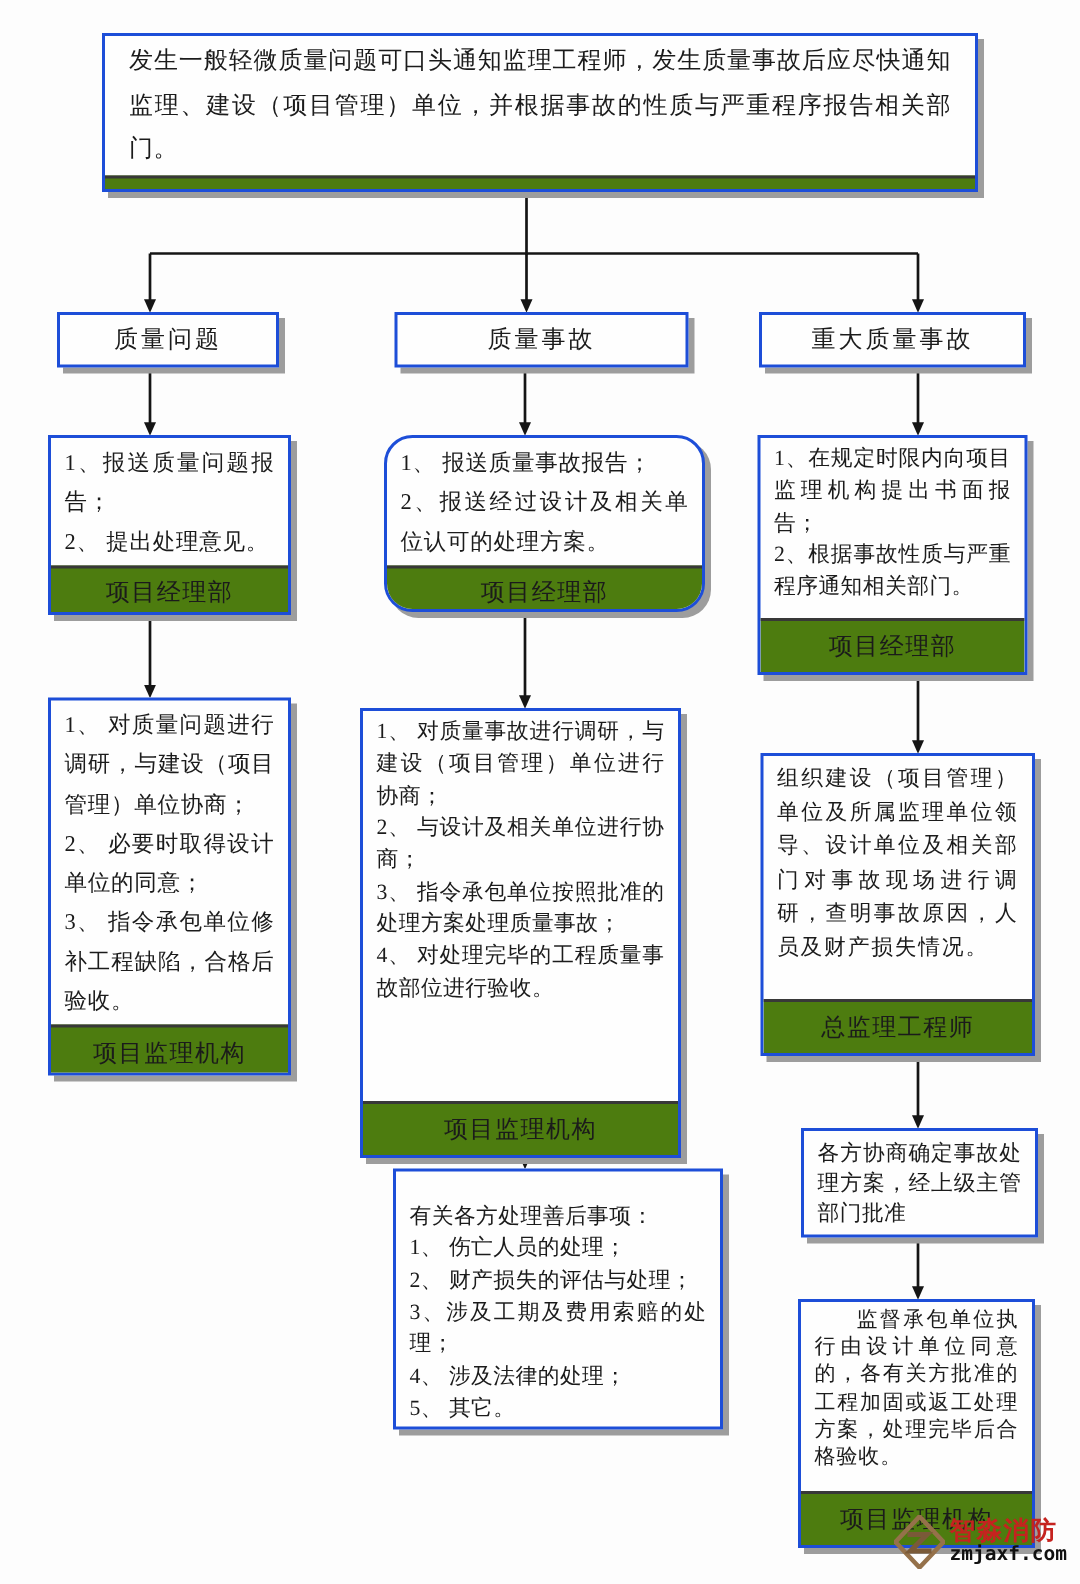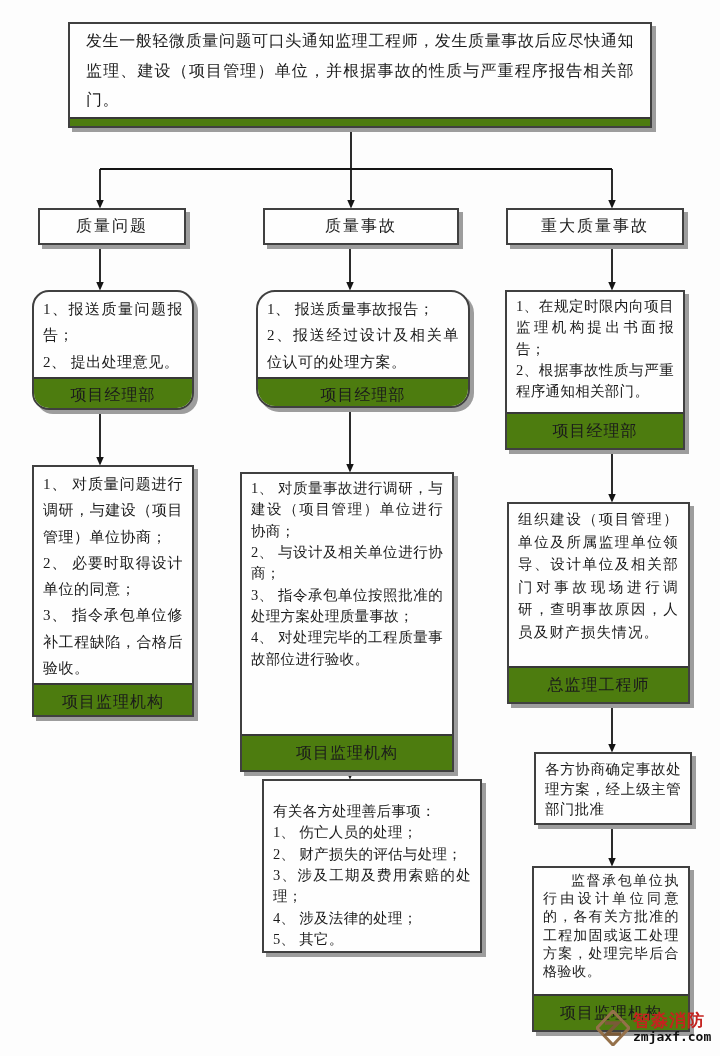--- a/index.html
+++ b/index.html
@@ -4,21 +4,21 @@
 <style>
   html,body{margin:0;padding:0;background:#ffffff;}
   .canvas{
     position:relative;width:720px;height:1056px;background:#fdfdfd;
     font-family:"Liberation Serif","DejaVu Serif",serif;color:#1b1b1b;
     overflow:hidden;
   }
   svg.wires{position:absolute;left:0;top:0;width:720px;height:1056px;z-index:0;}
   .node{
     position:absolute;box-sizing:border-box;background:#fefefe;
-    border:2px solid #404040;box-shadow:4px 4px 0 #9d9d9d;
+    border:2px solid #1d4ed8;box-shadow:4px 4px 0 #9d9d9d;
     display:flex;flex-direction:column;overflow:hidden;z-index:1;
   }
   .node .body{
     flex:1;padding:4px 9px 2px 9px;text-align:justify;
     font-size:15px;line-height:1.75;letter-spacing:0.5px;
   }
   .node .body.tight{font-size:14.5px;line-height:1.47;letter-spacing:0.3px;}
   .node .body.mid{font-size:14.5px;line-height:1.56;letter-spacing:1.2px;}
   .node .body.xtight{font-size:14px;line-height:1.3;letter-spacing:0.6px;}
   .node .footer{
@@ -77,21 +77,21 @@
   <div class="node category" style="left:38px;top:208px;width:148px;height:37px;">
     <div class="label">质量问题</div>
   </div>
   <div class="node category" style="left:263px;top:208px;width:196px;height:37px;">
     <div class="label">质量事故</div>
   </div>
   <div class="node category" style="left:506px;top:208px;width:178px;height:37px;">
     <div class="label">重大质量事故</div>
   </div>
 
-  <div class="node" style="left:32px;top:290px;width:162px;height:120px;border-radius:17px;">
+  <div class="node" style="left:32px;top:290px;width:162px;height:120px;">
     <div class="body">
       <div>1、报送质量问题报告；</div>
       <div>2、 提出处理意见。</div>
     </div>
     <div class="footer">项目经理部</div>
   </div>
 
   <div class="node" style="left:256px;top:290px;width:214px;height:118px;border-radius:19px;">
     <div class="body">
       <div>1、 报送质量事故报告；</div>

